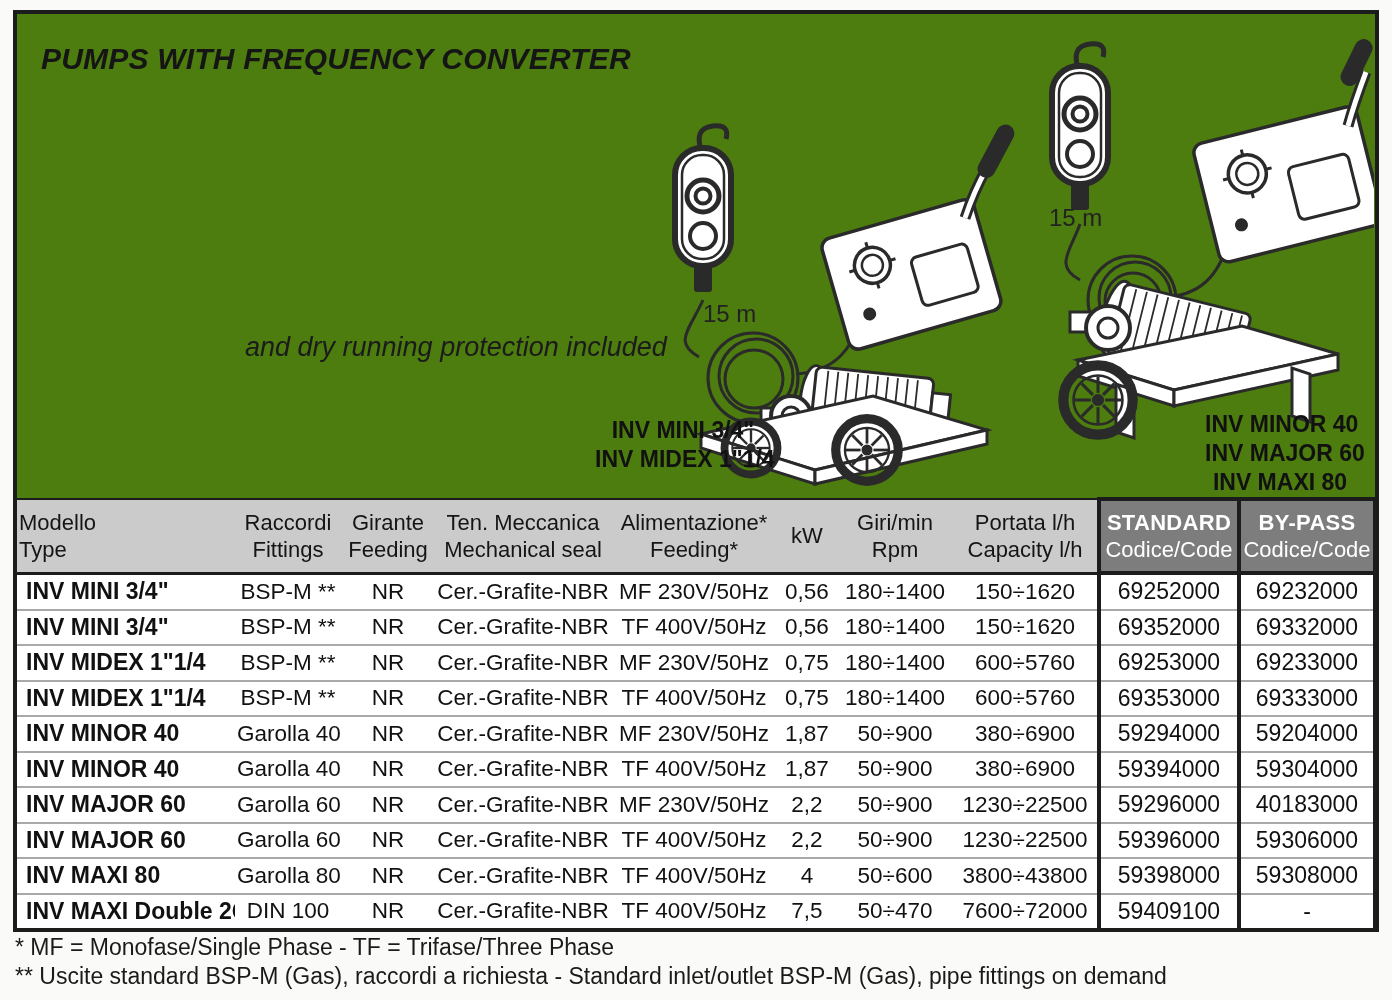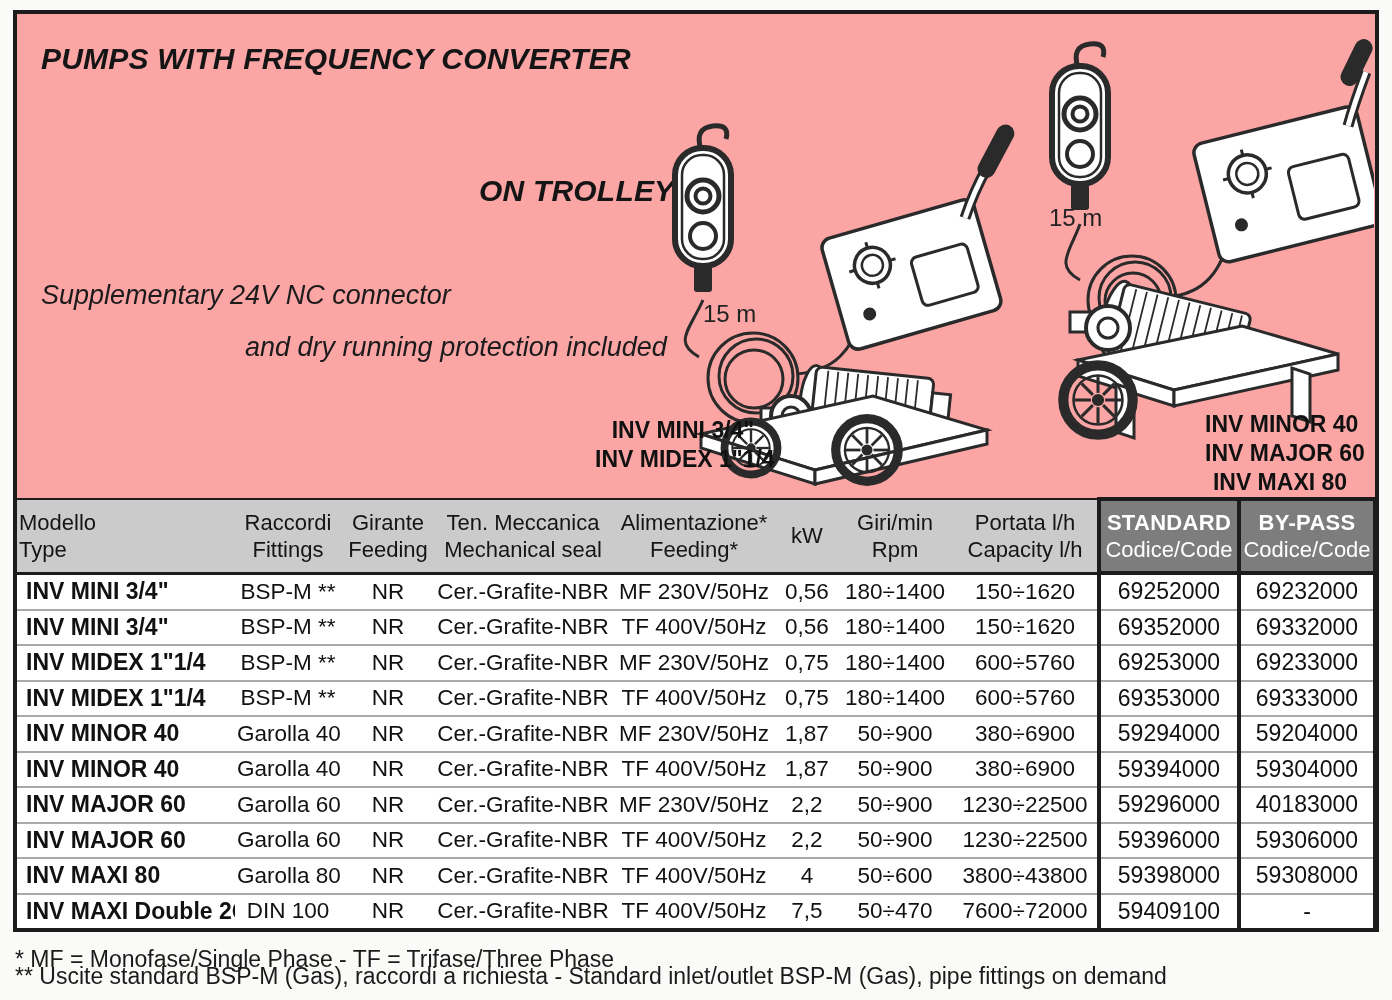--- a/index.html
+++ b/index.html
@@ -4,21 +4,21 @@
 <style>
   html,body{margin:0;padding:0;}
   body{
     width:1392px;height:1000px;position:relative;overflow:hidden;
     background:#fafaf8;color:#141414;
     font-family:"Liberation Sans","DejaVu Sans",sans-serif;
     -webkit-font-smoothing:antialiased;
   }
   .frame{
     position:absolute;left:13px;top:10px;width:1366px;height:922px;
-    border:4px solid #1c1c1c;box-sizing:border-box;background:#fca5a5;
+    border:4px solid #1c1c1c;box-sizing:border-box;background:#4d7c0f;
   }
   .top-area{position:absolute;left:0;top:0;right:0;height:483px;}
   .title{
     position:absolute;font-style:italic;font-weight:bold;
     font-size:30px;letter-spacing:.2px;white-space:nowrap;color:#151515;
   }
   .t1{left:24px;top:28px;}
   .t2{left:24px;top:90px;}
   .t3{left:462px;top:160px;}
   .subtitle{
@@ -61,21 +61,21 @@
     padding:2px 2px;border-bottom:2px solid #a9a9a9;color:#111;
     white-space:nowrap;overflow:hidden;
   }
   table.spec tr:last-child td{border-bottom:none;}
   table.spec td.c0{text-align:left;font-weight:bold;padding-left:9px;font-size:23px;}
   table.spec td.c8,table.spec td.c9{
     border-left:4px solid #1c1c1c;border-right:4px solid #1c1c1c;font-size:23px;
   }
   
   .footnote{position:absolute;left:15px;font-size:23px;color:#1a1a1a;white-space:nowrap;}
-  .f1{top:934px;margin-top:12px;}
+  .f1{top:934px;}
   .f2{top:963px;}
 
   svg .ln{stroke:#2a2a2a;fill:none;}
   svg .wh{stroke:#2a2a2a;fill:#ffffff;}
 </style>
 </head>
 <body>
 
 <svg width="0" height="0" style="position:absolute" aria-hidden="true">
   <defs>
@@ -103,22 +103,20 @@
       </g>
       <circle r="6" fill="#2a2a2a" stroke="none"></circle>
     </g>
   </defs>
 </svg>
 
 <div class="frame">
   <div class="top-area">
 
     <div class="title t1">PUMPS WITH FREQUENCY CONVERTER</div>
-    <div class="title t3">ON TROLLEY</div>
-    <div class="subtitle s1">Supplementary 24V NC connector</div>
     <div class="subtitle s2">and dry running protection included</div>
 
     <svg class="ill-svg ill-left" width="400" height="372" viewBox="0 0 400 372">
       <use href="#pendant" x="58" y="8"></use>
       <g class="ln" stroke-width="3">
         <path d="M88,184 C74,215 58,226 84,241"></path>
         <circle cx="138" cy="262" r="45"></circle>
         <circle cx="141" cy="260" r="37"></circle>
         <circle cx="139" cy="263" r="29"></circle>
         <path d="M182,258 C226,254 236,228 247,204"></path>

